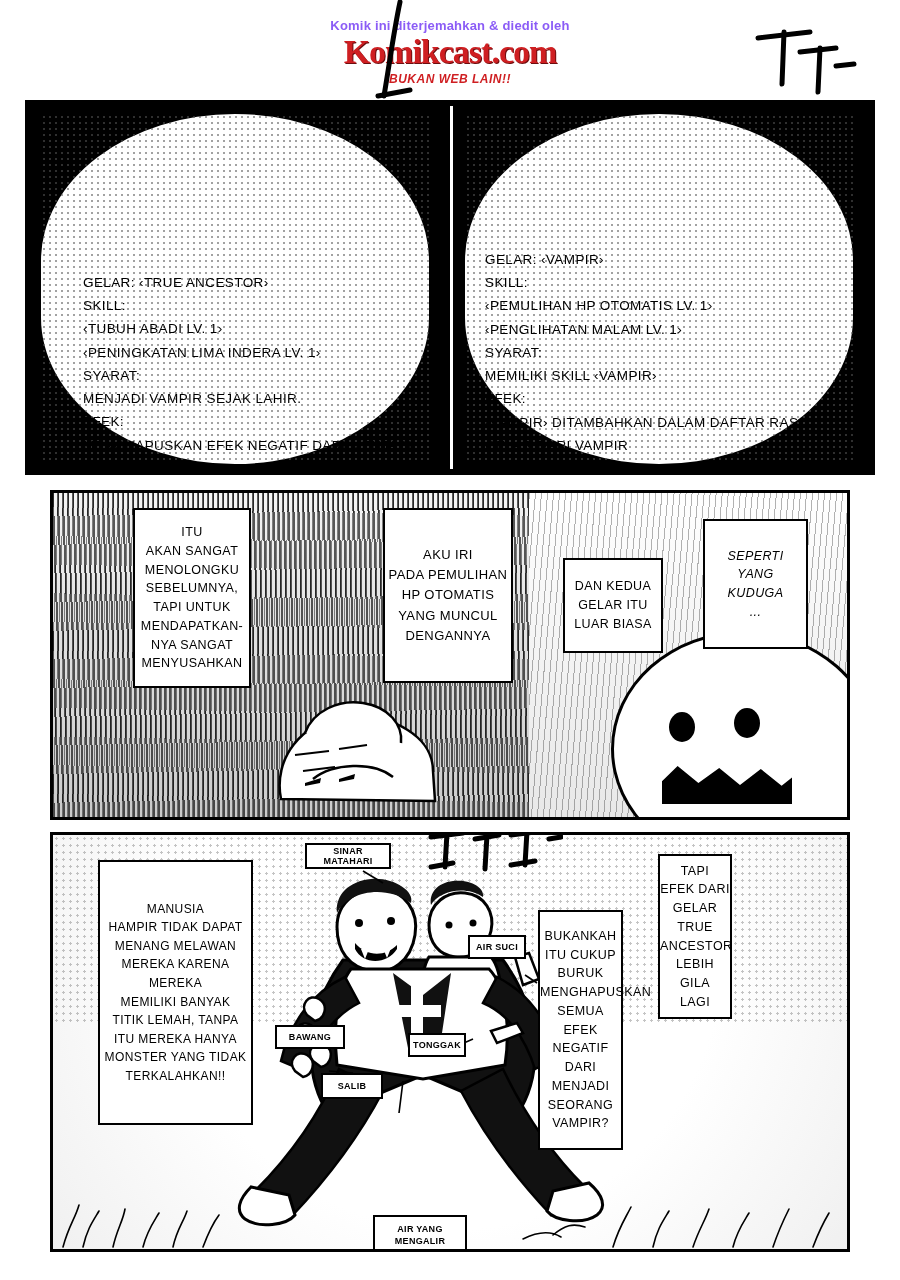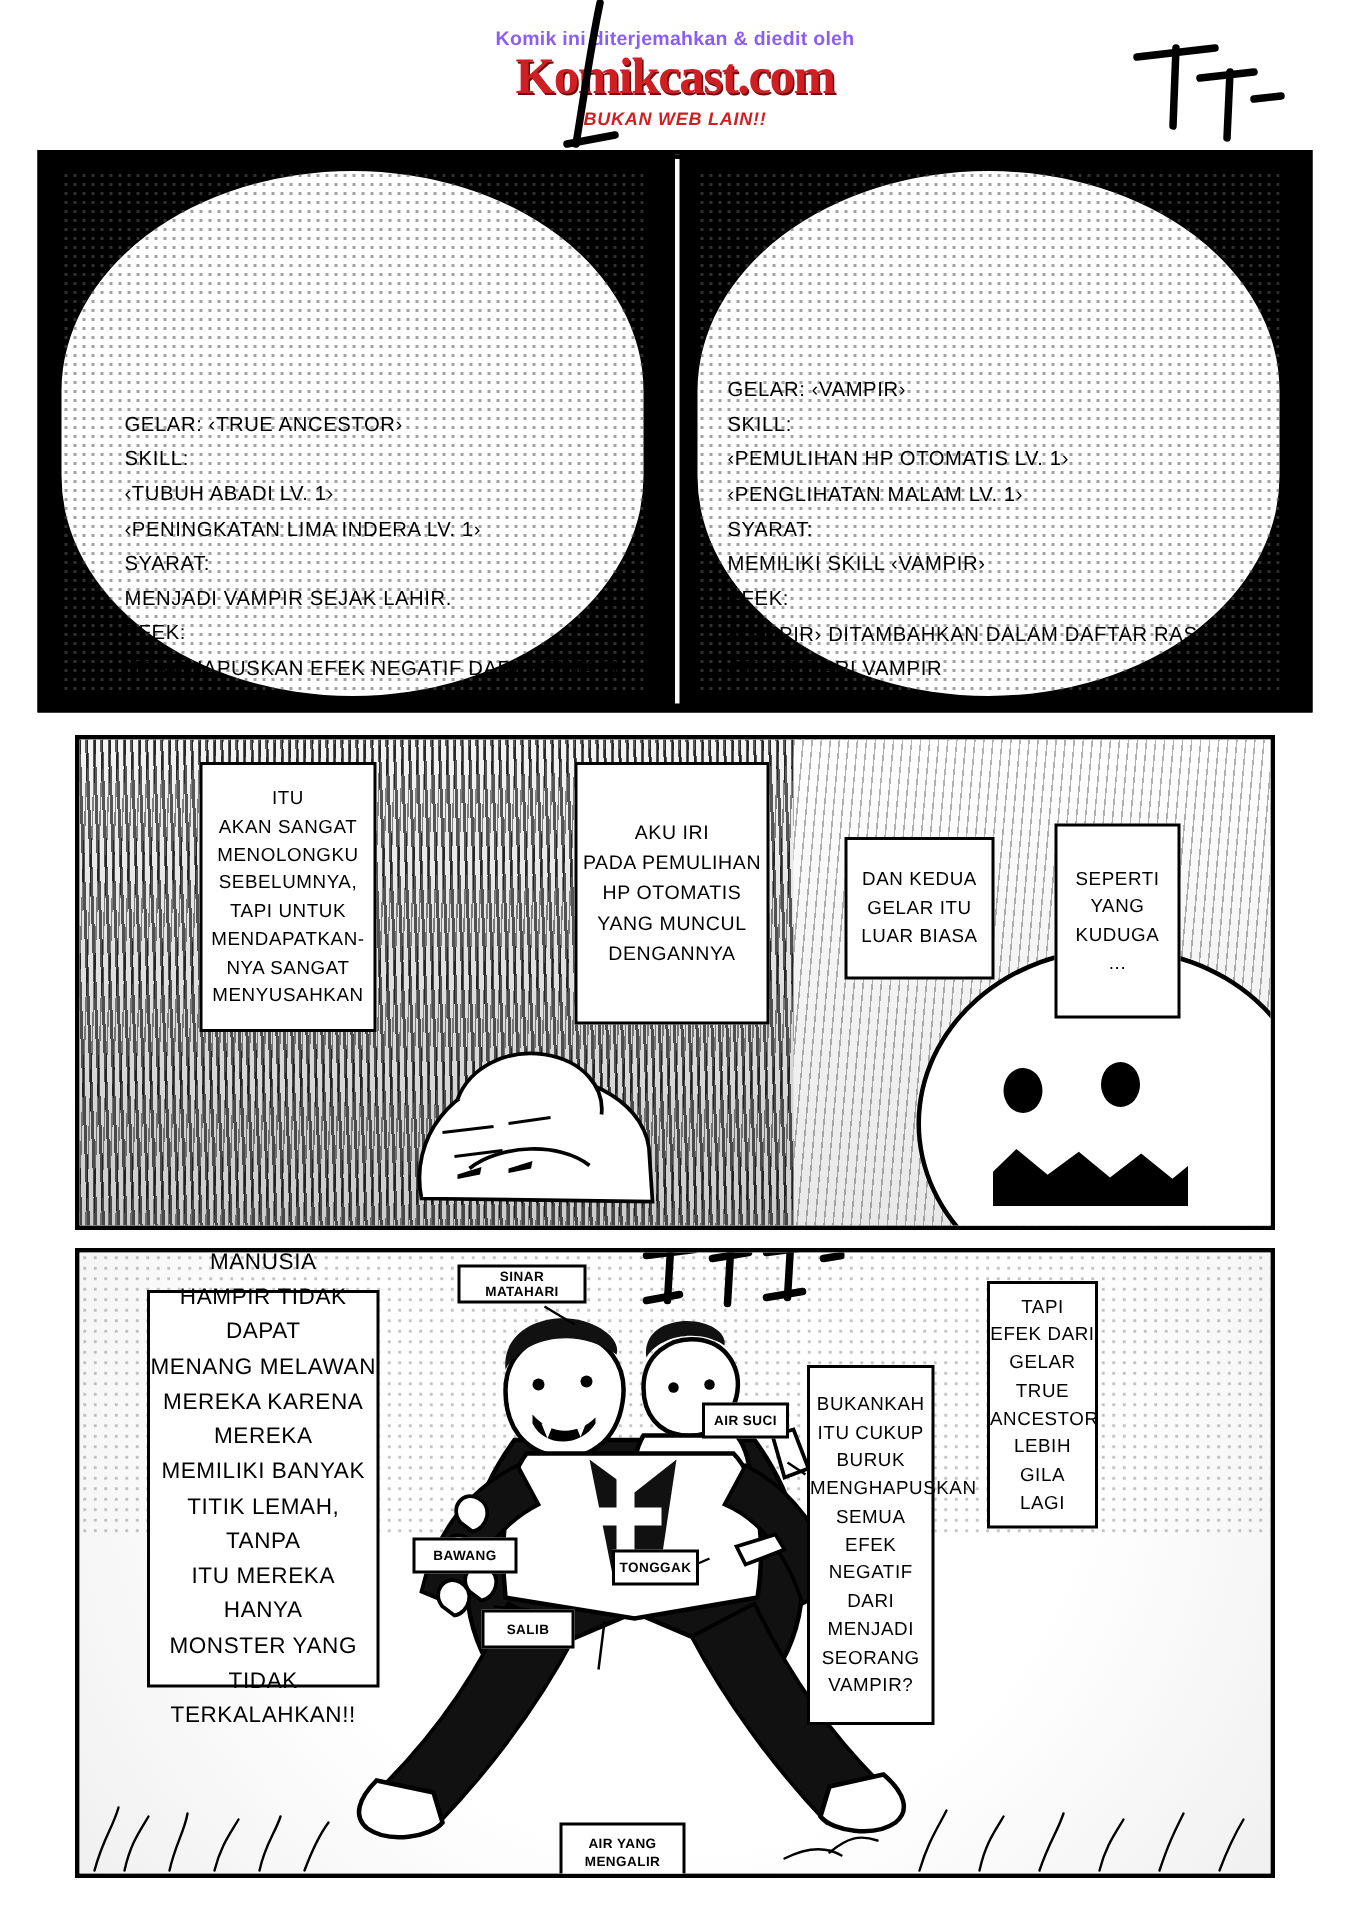--- a/index.html
+++ b/index.html
@@ -59,45 +59,45 @@
   #mid-head{right:-30px;bottom:-50px;width:260px;height:230px;}
   .blob-eye{position:absolute;background:#000;border-radius:50%;}
   .caption{position:absolute;background:#fff;border:2px solid #000;box-sizing:border-box;
      font-family:"Liberation Sans",sans-serif;color:#000;text-align:center;letter-spacing:.4px;
      display:flex;align-items:center;justify-content:center;text-transform:uppercase;}
   .caption span{display:block;width:100%;white-space:pre-line;}
 
   #cap-itu{left:80px;top:15px;width:118px;height:180px;font-size:12.5px;line-height:1.5;}
   #cap-aku{left:330px;top:15px;width:130px;height:175px;font-size:13px;line-height:1.55;}
   #cap-dan{left:510px;top:65px;width:100px;height:95px;font-size:12.5px;line-height:1.5;}
-  #cap-sep{left:650px;top:56px;width:84px;height:130px;font-size:12.5px;line-height:1.5;}
+  #cap-sep{left:650px;top:26px;width:105px;height:130px;font-size:12.5px;line-height:1.5;font-style:italic;}
 
   
   #mid-figure{position:absolute;left:190px;bottom:8px;width:220px;height:150px;}
 
   
   #panel-bot{left:50px;top:832px;width:800px;height:420px;}
   .bot-bg{position:absolute;left:0;top:0;width:100%;height:100%;
      background:radial-gradient(circle at 50% 30%, #ffffff 0%, #ffffff 55%, #f0f0f0 100%);}
   .bot-dots{position:absolute;left:0;top:0;width:100%;height:46%;
      background-image:radial-gradient(#888 1px, transparent 1.2px);background-size:7px 7px;opacity:.5;}
   .ground{position:absolute;left:0;bottom:0;width:100%;height:110px;}
-  #cap-manusia{left:45px;top:25px;width:155px;height:265px;font-size:15px;line-height:1.55;}
+  #cap-manusia{left:45px;top:25px;width:155px;height:265px;font-size:12px;line-height:1.55;}
   #cap-bukan{left:485px;top:75px;width:85px;height:240px;font-size:12.5px;line-height:1.5;}
   #cap-tapi{left:605px;top:19px;width:74px;height:165px;font-size:12.5px;line-height:1.5;}
 
   .tag{position:absolute;background:#fff;border:2px solid #000;box-sizing:border-box;
      font-size:9px;font-weight:bold;letter-spacing:.3px;color:#000;text-transform:uppercase;
      display:flex;align-items:center;justify-content:center;text-align:center;padding:2px 4px;}
   #tag-sinar{left:252px;top:8px;width:86px;height:26px;}
   #tag-airsuci{left:415px;top:100px;width:58px;height:24px;}
   #tag-bawang{left:222px;top:190px;width:70px;height:24px;}
   #tag-salib{left:268px;top:238px;width:62px;height:26px;}
   #tag-tonggak{left:355px;top:198px;width:58px;height:24px;align-items:center;}
-  #tag-air{left:320px;top:380px;width:84px;height:42px;font-size:9px;line-height:1.3;}
+  #tag-air{left:320px;top:380px;width:94px;height:42px;font-size:9px;line-height:1.3;}
 
   #sfx-bot{position:absolute;left:370px;top:-8px;width:140px;height:50px;}
   #vampire-art{position:absolute;left:180px;top:30px;width:380px;height:390px;}
 
   
   #status-frame{position:absolute;left:0;top:0;width:100%;height:100%;border:3px solid #000;box-sizing:border-box;pointer-events:none;}
 </style>
 </head>
 <body>
 

